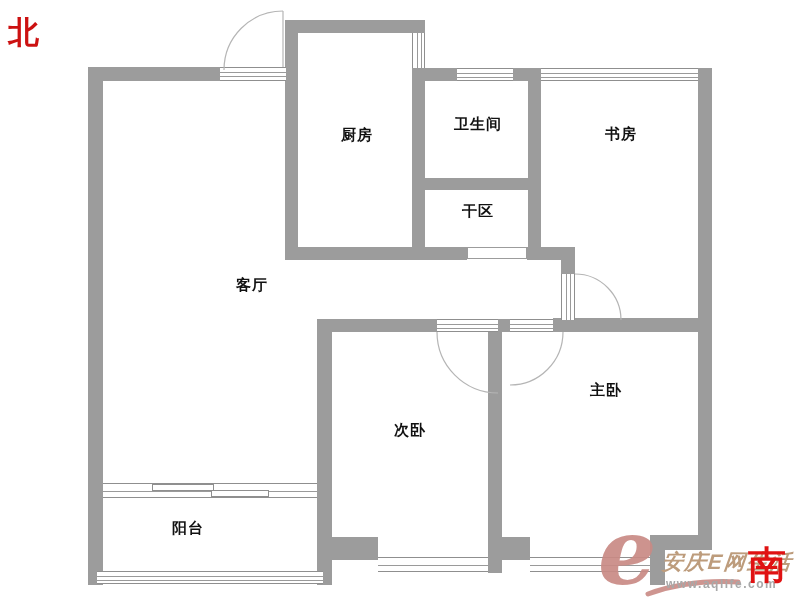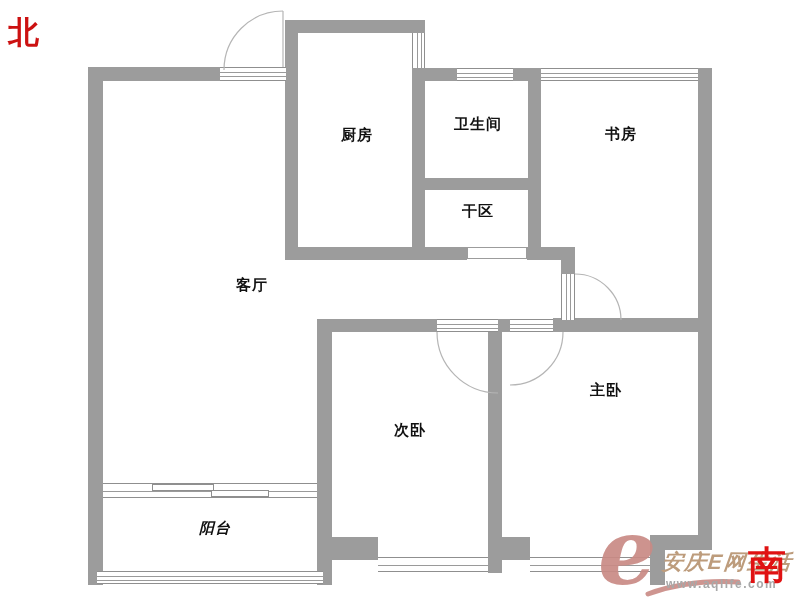--- a/index.html
+++ b/index.html
@@ -133,21 +133,21 @@
     <path d="M 648 594 C 670 586 700 580 738 582" fill="none" stroke="rgba(201,138,132,0.9)" stroke-width="5" stroke-linecap="round"></path>
   </svg>
 
   <div class="room-label" style="left:357px;top:135px;">厨房</div>
   <div class="room-label" style="left:478px;top:124px;">卫生间</div>
   <div class="room-label" style="left:621px;top:134px;">书房</div>
   <div class="room-label" style="left:478px;top:211px;">干区</div>
   <div class="room-label" style="left:252px;top:285px;">客厅</div>
   <div class="room-label" style="left:410px;top:430px;">次卧</div>
   <div class="room-label" style="left:606px;top:390px;">主卧</div>
-  <div class="room-label" style="left:215px;top:528px;font-style:italic;">阳台</div>
+  <div class="room-label" style="left:188px;top:528px;">阳台</div>
 
   <div class="compass" id="compass-north">北</div>
   <div class="compass" id="compass-south">南</div>
 
   <div class="wm" id="wm-e">e</div>
   <div class="wm" id="wm-site">安庆E网生活</div>
   <div class="wm" id="wm-url">www.aqlife.com</div>
 
 </div>
 

